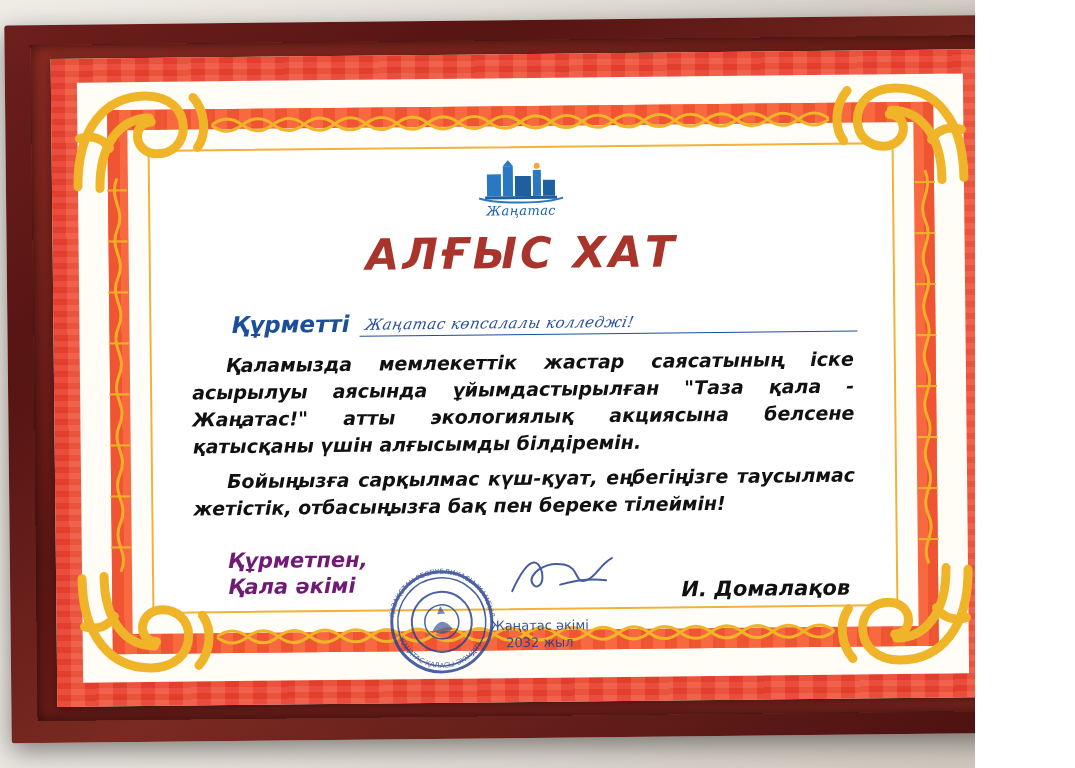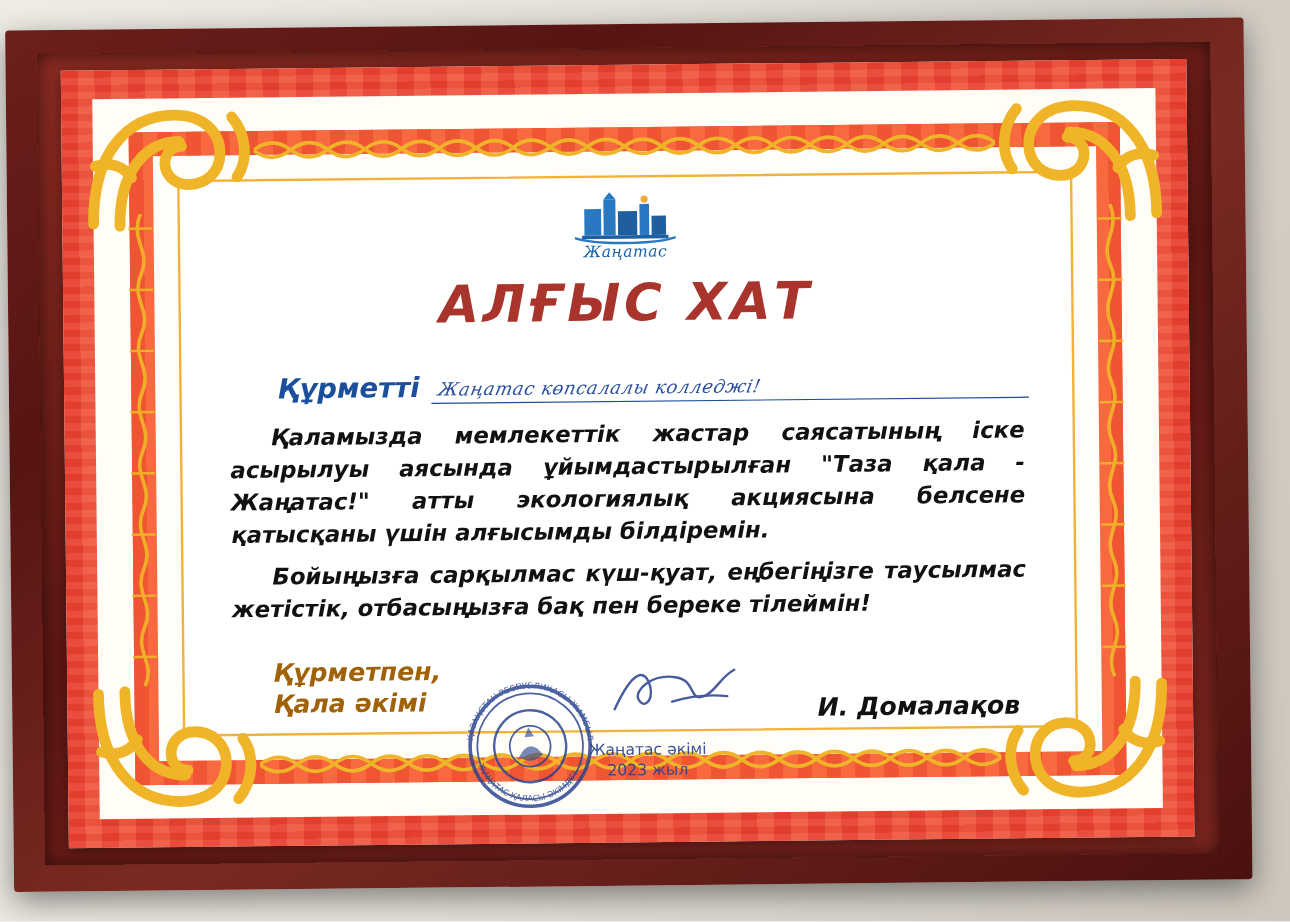--- a/index.html
+++ b/index.html
@@ -10,21 +10,21 @@
   body {
     width: 1075px;
     height: 768px;
     overflow: hidden;
     font-family: "Liberation Sans", sans-serif;
   }
 
   
   #photo {
     position: relative;
-    width: 1075px;
+    width: 975px;
     height: 768px;
     background: #d8d4cc;
     overflow: hidden;
   }
   #wall {
     position: absolute;
     inset: 0;
     background: linear-gradient(105deg, #efece6 0%, #e6e2da 40%, #d9d4cb 70%, #cdc7bd 100%);
   }
 
@@ -234,21 +234,21 @@
     align-items: flex-start;
     justify-content: space-between;
     padding: 0 10px 0 38px;
     position: relative;
   }
   #signer-left {
     font-family: "DejaVu Sans", sans-serif;
     font-weight: bold;
     font-style: italic;
     font-size: 21px;
-    color: #a16207;
+    color: #701a75;
     line-height: 1.25;
     white-space: nowrap;
   }
   #signer-name {
     font-family: "DejaVu Sans", sans-serif;
     font-weight: bold;
     font-style: italic;
     font-size: 21px;
     color: #111;
     margin-top: 34px;
@@ -424,21 +424,21 @@
 
           <div id="handwritten-sign">
             <svg viewBox="0 0 110 46" width="110" height="46" fill="none" stroke="#26408f" stroke-width="2" stroke-linecap="round">
               <path d="M4 40 C20 6 30 6 34 22 C36 34 28 40 24 32 C20 24 36 10 56 14 C72 17 66 34 78 30 C88 27 92 14 104 8"></path>
               <path d="M52 34 C66 30 82 28 98 30"></path>
             </svg>
           </div>
 
           <div id="stamp-caption">
             <div>Жаңатас әкімі</div>
-            <div>2023 жыл</div>
+            <div>2032 жыл</div>
           </div>
 
           <div id="signer-name">И. Домалақов</div>
         </div>
 
       </div>
     </div>
   </div>
 </div>
 

